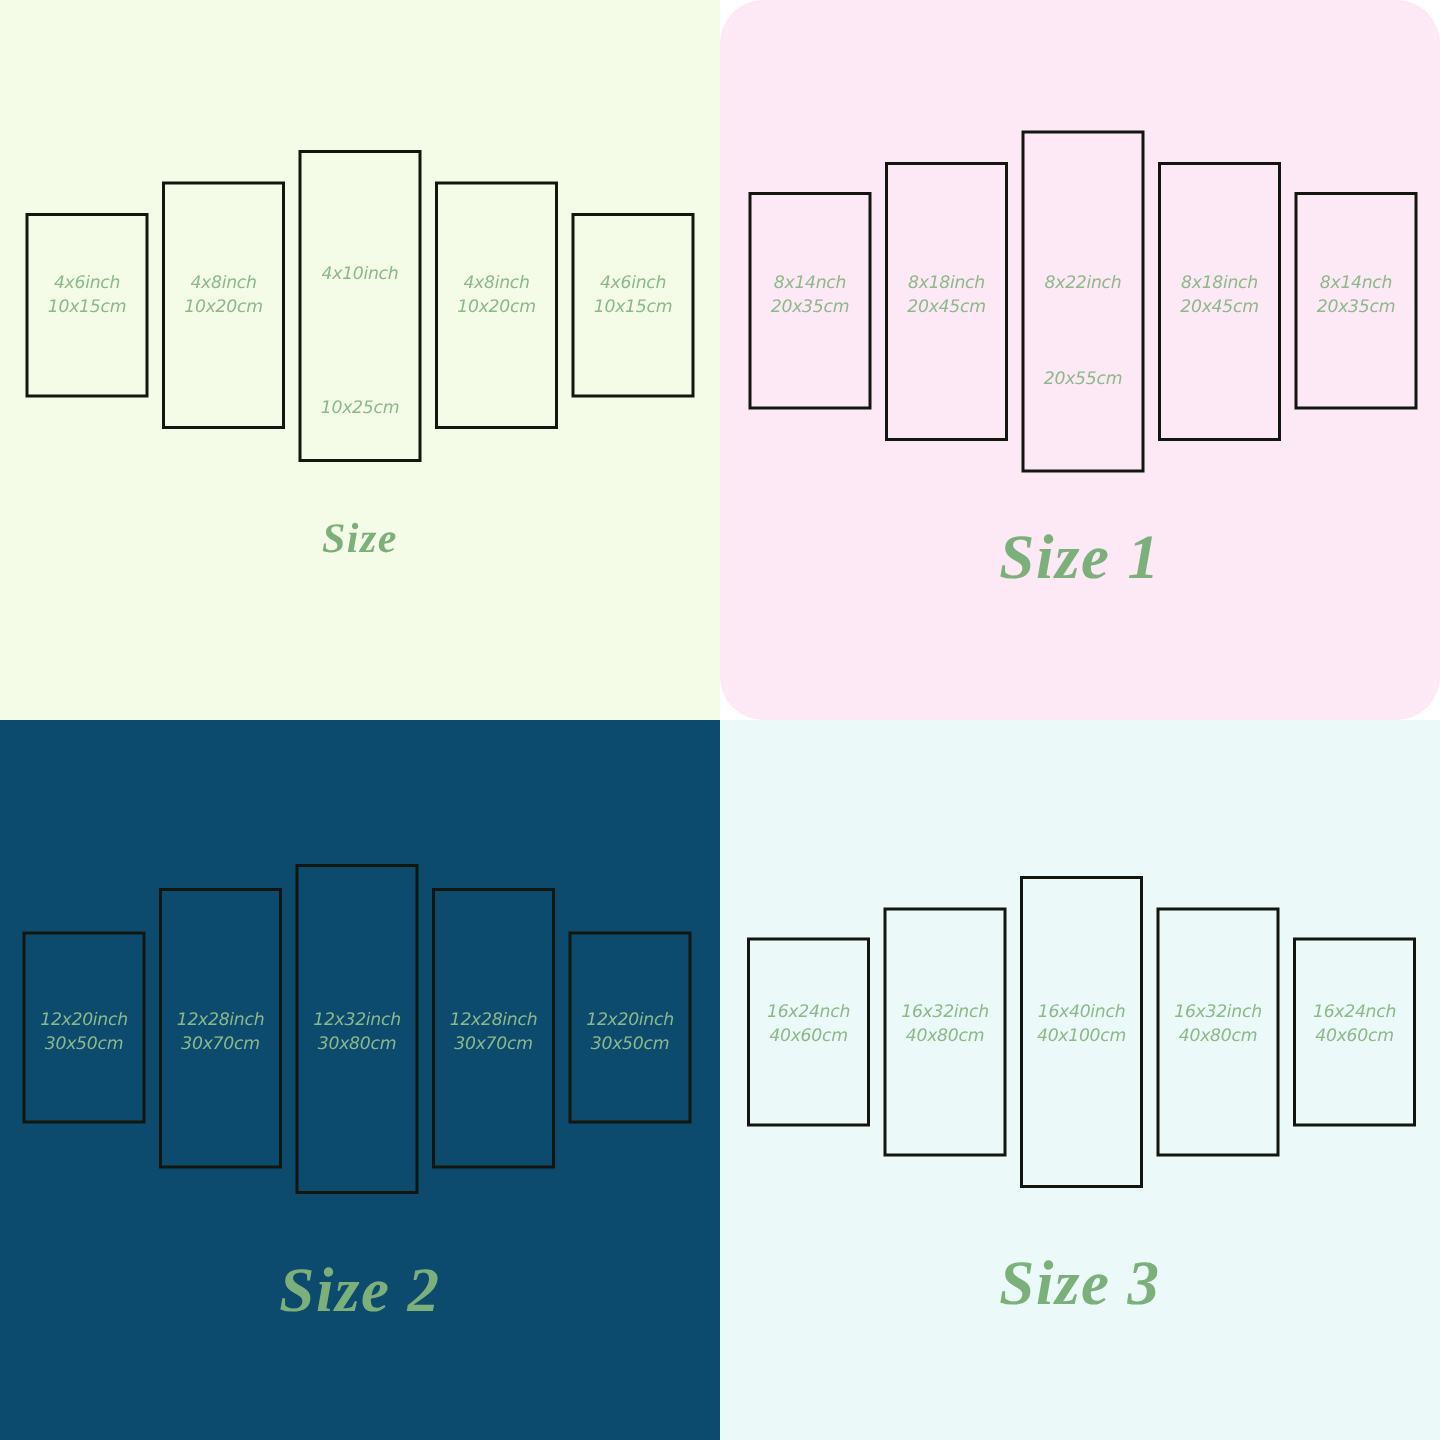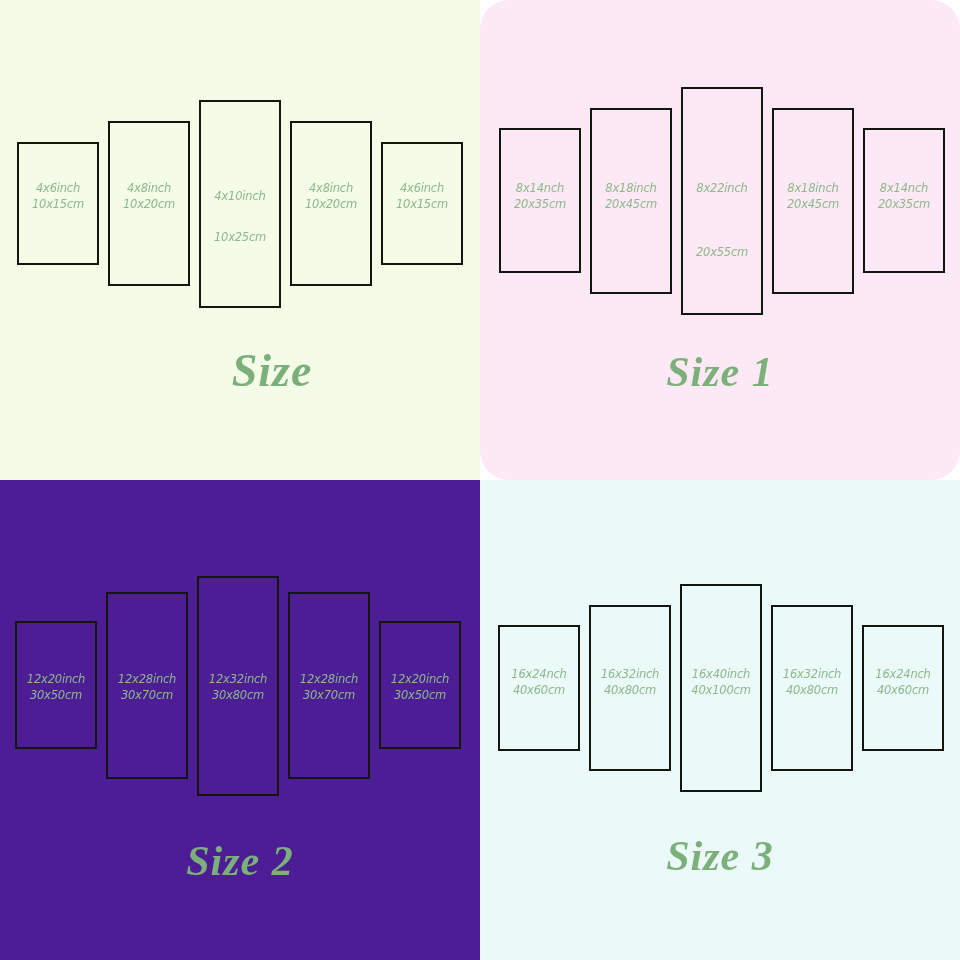--- a/index.html
+++ b/index.html
@@ -84,36 +84,36 @@
         <div class="panel-text" style="left: 58px; top: 181px;">
           <div class="panel-line" style="color: rgb(140, 185, 138);">4x6inch</div>
           <div class="panel-line" style="color: rgb(140, 185, 138);">10x15cm</div>
         </div>
         <div class="panel" style="left: 108px; top: 121px; width: 82px; height: 165px; border-color: rgb(18, 22, 15);"></div>
         <div class="panel-text" style="left: 149px; top: 181px;">
           <div class="panel-line" style="color: rgb(140, 185, 138);">4x8inch</div>
           <div class="panel-line" style="color: rgb(140, 185, 138);">10x20cm</div>
         </div>
         <div class="panel" style="left: 199px; top: 100px; width: 82px; height: 208px; border-color: rgb(18, 22, 15);"></div>
-        <div class="panel-text" style="left: 240px; top: 189px;">
+        <div class="panel-text" style="left: 240px; top: 175px; gap: 48px;">
           <div class="panel-line" style="color: rgb(140, 185, 138);">4x10inch</div>
           <div class="panel-line" style="color: rgb(140, 185, 138); margin-top: 25px;">10x25cm</div>
         </div>
         <div class="panel" style="left: 290px; top: 121px; width: 82px; height: 165px; border-color: rgb(18, 22, 15);"></div>
         <div class="panel-text" style="left: 331px; top: 181px;">
           <div class="panel-line" style="color: rgb(140, 185, 138);">4x8inch</div>
           <div class="panel-line" style="color: rgb(140, 185, 138);">10x20cm</div>
         </div>
         <div class="panel" style="left: 381px; top: 142px; width: 82px; height: 123px; border-color: rgb(18, 22, 15);"></div>
         <div class="panel-text" style="left: 422px; top: 181px;">
           <div class="panel-line" style="color: rgb(140, 185, 138);">4x6inch</div>
           <div class="panel-line" style="color: rgb(140, 185, 138);">10x15cm</div>
         </div>
       </div>
-      <div class="size-title" style="top: 344px; font-size: 46px; color: rgb(124, 176, 122); margin-left: 32px;">Size</div>
+      <div class="size-title" style="top: 344px; font-size: 28px; color: rgb(124, 176, 122);">Size</div>
     </div>
     <div class="quadrant q-tr" style="background: rgb(253, 232, 245);">
       <div class="panels">
         <div class="panel" style="left: 19px; top: 128px; width: 82px; height: 145px; border-color: rgb(18, 22, 15);"></div>
         <div class="panel-text" style="left: 60px; top: 181px;">
           <div class="panel-line" style="color: rgb(140, 185, 138);">8x14nch</div>
           <div class="panel-line" style="color: rgb(140, 185, 138);">20x35cm</div>
         </div>
         <div class="panel" style="left: 110px; top: 108px; width: 82px; height: 186px; border-color: rgb(18, 22, 15);"></div>
         <div class="panel-text" style="left: 151px; top: 181px;">
@@ -131,21 +131,21 @@
           <div class="panel-line" style="color: rgb(140, 185, 138);">20x45cm</div>
         </div>
         <div class="panel" style="left: 383px; top: 128px; width: 82px; height: 145px; border-color: rgb(18, 22, 15);"></div>
         <div class="panel-text" style="left: 424px; top: 181px;">
           <div class="panel-line" style="color: rgb(140, 185, 138);">8x14nch</div>
           <div class="panel-line" style="color: rgb(140, 185, 138);">20x35cm</div>
         </div>
       </div>
       <div class="size-title" style="top: 348px; font-size: 42px; color: rgb(124, 176, 122); font-style: italic;">Size 1</div>
     </div>
-    <div class="quadrant q-bl" style="background: #4c1d95;">
+    <div class="quadrant q-bl" style="background: #0c4a6e;">
       <div class="panels">
         <div class="panel" style="left: 15px; top: 141px; width: 82px; height: 128px; border-color: rgb(18, 22, 15);"></div>
         <div class="panel-text" style="left: 56px; top: 192px;">
           <div class="panel-line" style="color: rgb(140, 185, 138);">12x20inch</div>
           <div class="panel-line" style="color: rgb(140, 185, 138);">30x50cm</div>
         </div>
         <div class="panel" style="left: 106px; top: 112px; width: 82px; height: 187px; border-color: rgb(18, 22, 15);"></div>
         <div class="panel-text" style="left: 147px; top: 192px;">
           <div class="panel-line" style="color: rgb(140, 185, 138);">12x28inch</div>
           <div class="panel-line" style="color: rgb(140, 185, 138);">30x70cm</div>

